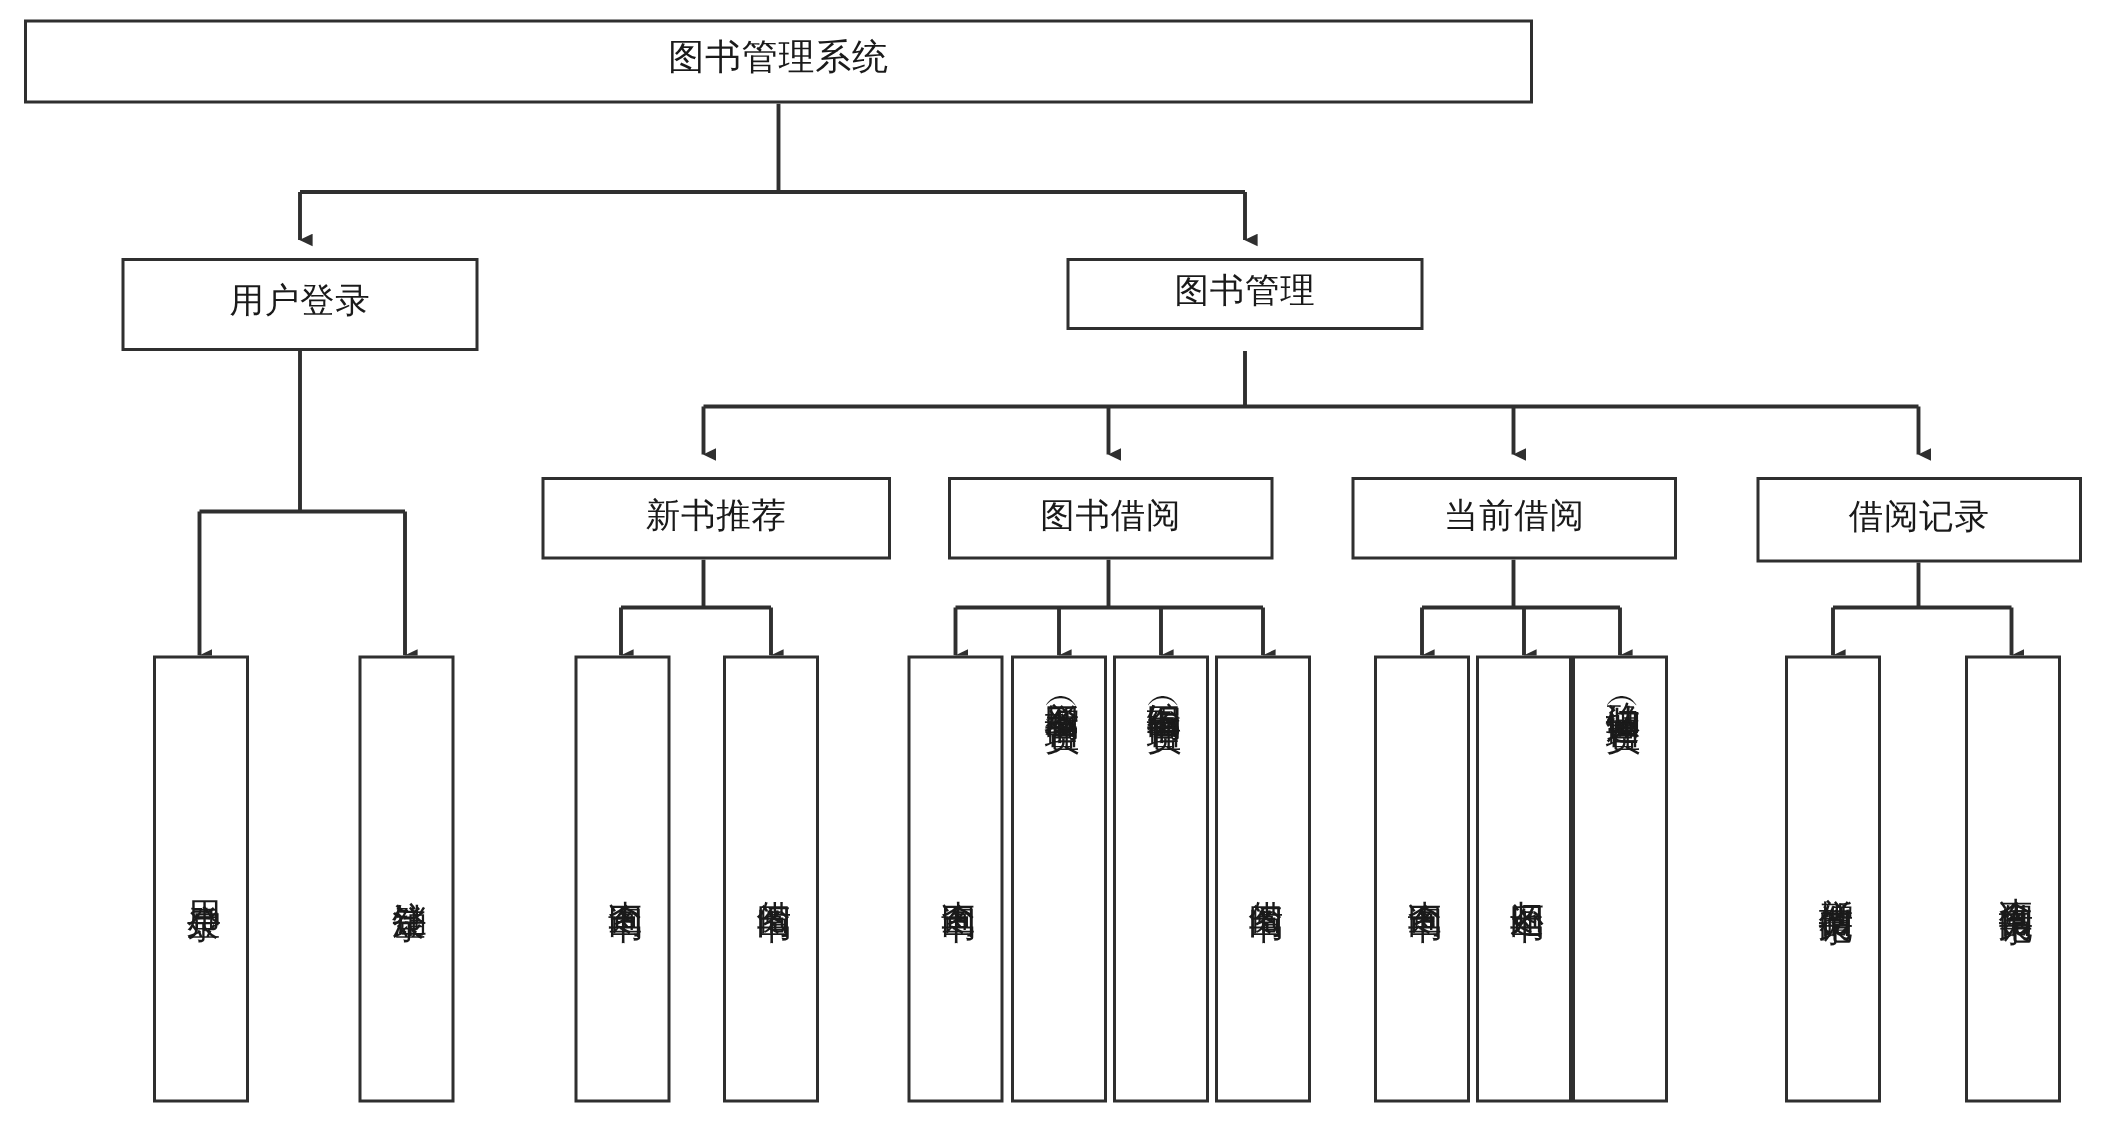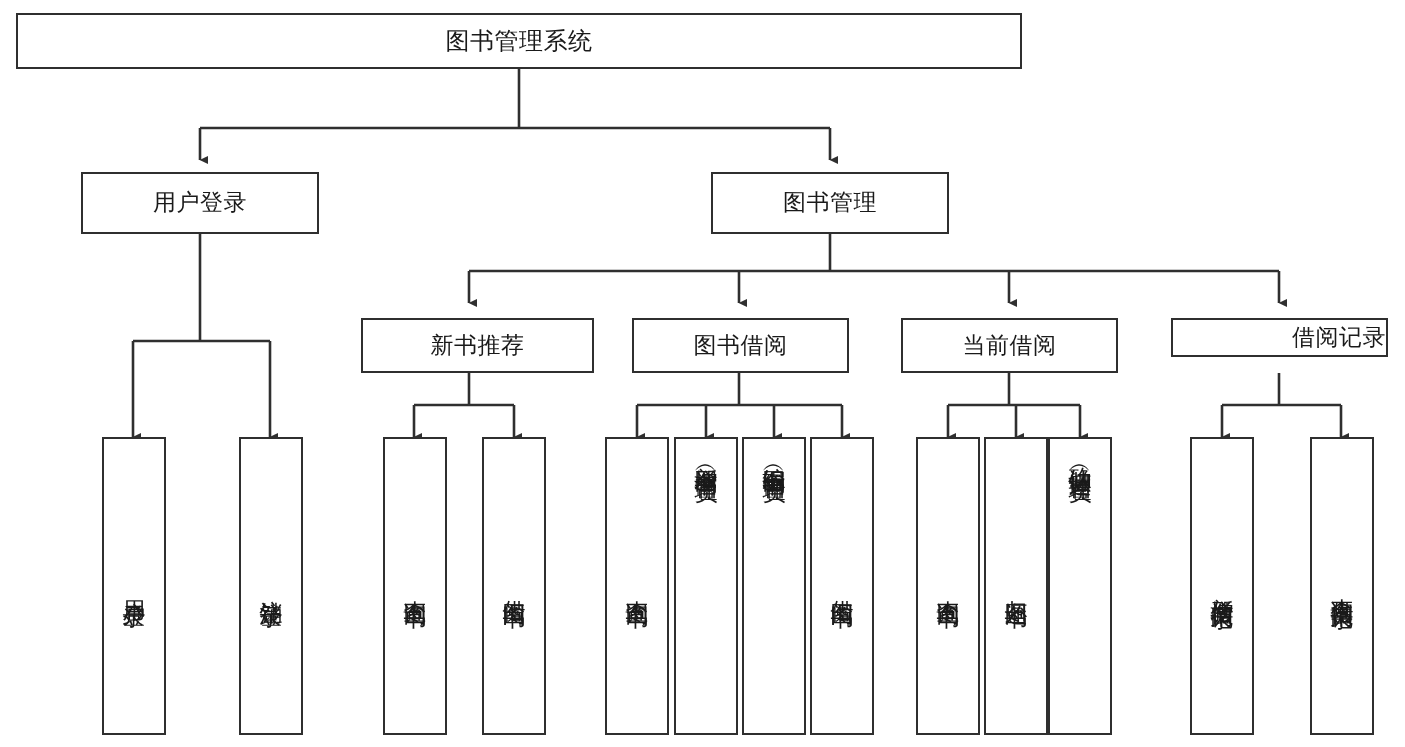--- a/index.html
+++ b/index.html
@@ -28,20 +28,21 @@
   }
   .node {
     position: absolute;
     box-sizing: border-box;
     background: #ffffff;
     border: 2px solid #2f2f2f;
     display: flex;
     align-items: center;
     justify-content: center;
     color: #1a1a1a;
+    font-family: Liberation Mono, monospace;
   }
   .node-label {
     display: block;
     text-align: center;
     line-height: 1.18;
     white-space: nowrap;
   }
   .node.horizontal .node-label {
     font-size: 23px;
     letter-spacing: 0.5px;
@@ -135,34 +136,34 @@
     </g>
   </svg>
 
   <div class="node horizontal root" style="left:16px; top:13px; width:1006px; height:56px;">
     <span class="node-label">图书管理系统</span>
   </div>
 
   <div class="node horizontal" style="left:81px; top:172px; width:238px; height:62px;">
     <span class="node-label">用户登录</span>
   </div>
-  <div class="node horizontal" style="left:711px; top:172px; width:238px; height:62px;">
+  <div class="node horizontal" style="left:711px; top:172px; width:238px; height:48px;">
     <span class="node-label">图书管理</span>
   </div>
 
   <div class="node horizontal" style="left:361px; top:318px; width:233px; height:55px;">
     <span class="node-label">新书推荐</span>
   </div>
   <div class="node horizontal" style="left:901px; top:318px; width:217px; height:55px;">
     <span class="node-label">当前借阅</span>
   </div>
   <div class="node horizontal" style="left:632px; top:318px; width:217px; height:55px;">
     <span class="node-label">图书借阅</span>
   </div>
-  <div class="node horizontal" style="left:1171px; top:318px; width:217px; height:39px;justify-content:flex-end;">
+  <div class="node horizontal" style="left:1171px; top:318px; width:217px; height:57px;">
     <span class="node-label">借阅记录</span>
   </div>
 
   <div class="node vertical pad-mid" style="left:102px; top:437px; width:64px; height:298px;">
     <span class="node-label">用户登录</span>
   </div>
   <div class="node vertical pad-mid" style="left:239px; top:437px; width:64px; height:298px;">
     <span class="node-label">注销登录</span>
   </div>
 

